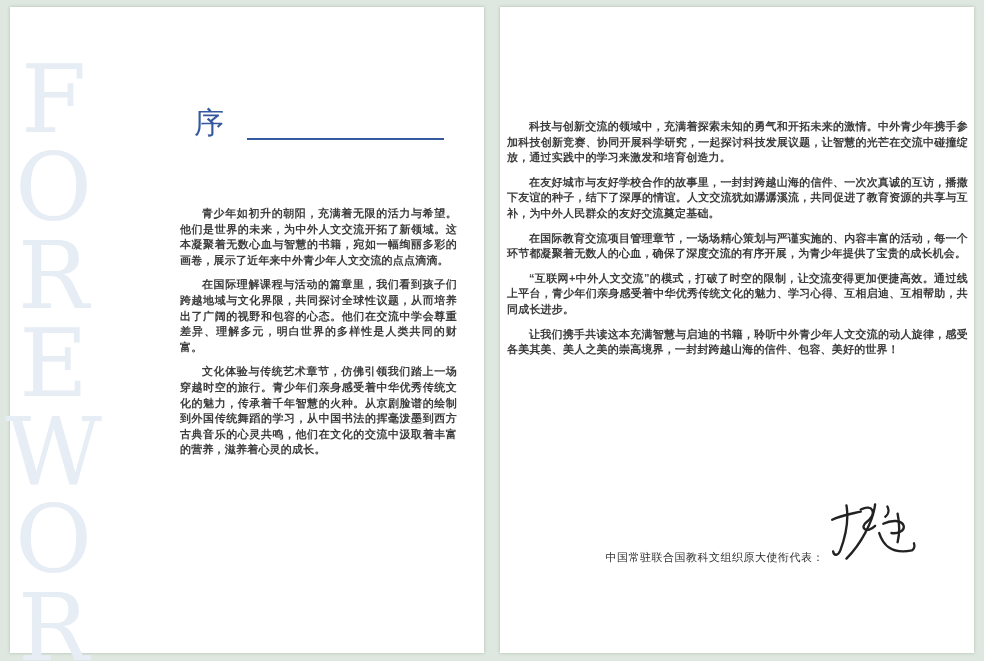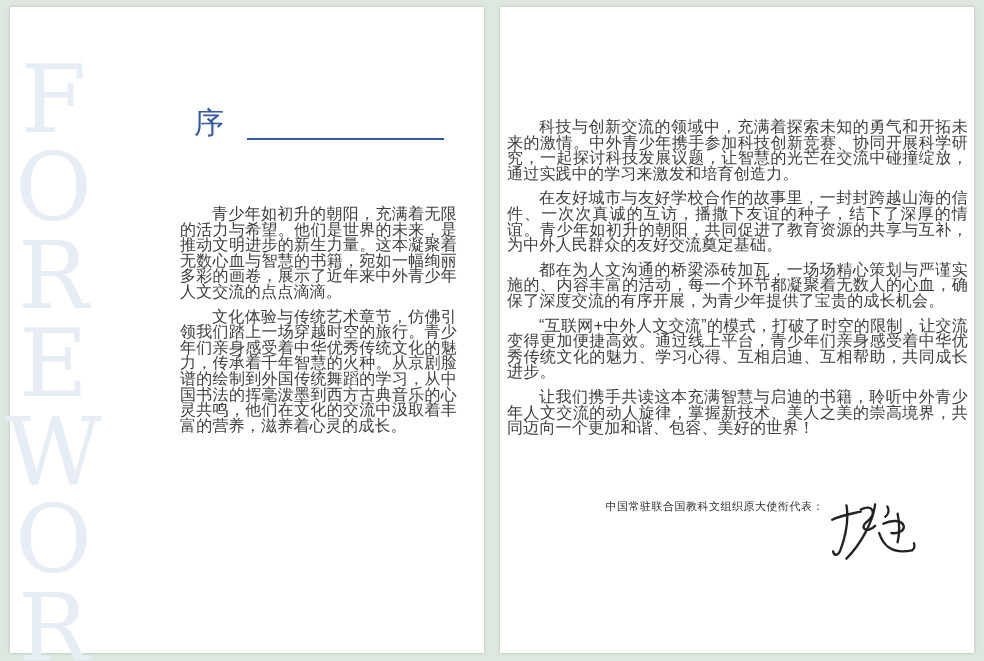--- a/index.html
+++ b/index.html
@@ -30,55 +30,56 @@
   .preface-title{
     position:absolute;left:184px;top:96px;
     font-family:"DejaVu Serif","Liberation Serif",serif;
     font-size:30px;font-weight:500;color:#35599f;letter-spacing:2px;
   }
   .title-rule{
     position:absolute;left:237px;top:131px;
     width:197px;height:2px;background:#35599f;
   }
 
-  .body-text{font-size:16px;line-height:15.6px;color:#3d3d3d;letter-spacing:0.2px;}
+  .body-text{font-size:11px;line-height:15.6px;color:#3d3d3d;letter-spacing:0.2px;font-weight:bold;}
   .body-text p{margin:0 0 9px;text-indent:2em;text-align:justify;}
   .left-body{position:absolute;left:170px;top:199px;width:277px;}
   .right-body{position:absolute;left:7px;top:112px;width:461px;}
 
   .sig-row{
     position:absolute;left:0;top:492px;width:474px;box-sizing:border-box;
-    display:flex;justify-content:flex-end;align-items:flex-start;padding-right:58px;
+    display:flex;justify-content:flex-end;align-items:flex-end;padding-right:58px;
   }
   .sig-label{font-size:11px;color:#2e2e2e;letter-spacing:0.5px;white-space:nowrap;}
   .signature-svg{width:90px;height:66px;margin-left:2px;flex:0 0 auto;}
   .signature-svg path{fill:none;stroke:#222;stroke-width:2.3;stroke-linecap:round;stroke-linejoin:round;}
 </style>
 </head>
 <body>
 
 <div class="spread">
 
   <div class="page page-left">
     <div class="foreword">FOREWORD</div>
     <div class="preface-title">序</div>
     <div class="title-rule"></div>
     <div class="body-text left-body">
-      <p>青少年如初升的朝阳，充满着无限的活力与希望。他们是世界的未来，是推动文明进步的新生力量。这本凝聚着无数心血与智慧的书籍，宛如一幅绚丽多彩的画卷，展示了近年来中外青少年人文交流的点点滴滴。</p>
+      <p>青少年如初升的朝阳，充满着无限的活力与希望。他们是世界的未来，为中外人文交流开拓了新领域。这本凝聚着无数心血与智慧的书籍，宛如一幅绚丽多彩的画卷，展示了近年来中外青少年人文交流的点点滴滴。</p>
+      <p>在国际理解课程与活动的篇章里，我们看到孩子们跨越地域与文化界限，共同探讨全球性议题，从而培养出了广阔的视野和包容的心态。他们在交流中学会尊重差异、理解多元，明白世界的多样性是人类共同的财富。</p>
       <p>文化体验与传统艺术章节，仿佛引领我们踏上一场穿越时空的旅行。青少年们亲身感受着中华优秀传统文化的魅力，传承着千年智慧的火种。从京剧脸谱的绘制到外国传统舞蹈的学习，从中国书法的挥毫泼墨到西方古典音乐的心灵共鸣，他们在文化的交流中汲取着丰富的营养，滋养着心灵的成长。</p>
     </div>
   </div>
 
   <div class="page page-right">
     <div class="body-text right-body">
       <p>科技与创新交流的领域中，充满着探索未知的勇气和开拓未来的激情。中外青少年携手参加科技创新竞赛、协同开展科学研究，一起探讨科技发展议题，让智慧的光芒在交流中碰撞绽放，通过实践中的学习来激发和培育创造力。</p>
-      <p>在友好城市与友好学校合作的故事里，一封封跨越山海的信件、一次次真诚的互访，播撒下友谊的种子，结下了深厚的情谊。青少年如初升的朝阳，共同促进了教育资源的共享与互补，为中外人民群众的友好交流奠定基础。</p>
-      <p>都在为人文沟通的桥梁添砖加瓦，一场场精心策划与严谨实施的、内容丰富的活动，每一个环节都凝聚着无数人的心血，确保了深度交流的有序开展，为青少年提供了宝贵的成长机会。</p>
+      <p>在友好城市与友好学校合作的故事里，一封封跨越山海的信件、一次次真诚的互访，播撒下友谊的种子，结下了深厚的情谊。人文交流犹如潺潺溪流，共同促进了教育资源的共享与互补，为中外人民群众的友好交流奠定基础。</p>
+      <p>在国际教育交流项目管理章节，一场场精心策划与严谨实施的、内容丰富的活动，每一个环节都凝聚着无数人的心血，确保了深度交流的有序开展，为青少年提供了宝贵的成长机会。</p>
       <p>“互联网+中外人文交流”的模式，打破了时空的限制，让交流变得更加便捷高效。通过线上平台，青少年们亲身感受着中华优秀传统文化的魅力、学习心得、互相启迪、互相帮助，共同成长进步。</p>
-      <p>让我们携手共读这本充满智慧与启迪的书籍，聆听中外青少年人文交流的动人旋律，掌握新技术、美人之美的崇高境界，共同迈向一个更加和谐、包容、美好的世界！</p>
+      <p>让我们携手共读这本充满智慧与启迪的书籍，聆听中外青少年人文交流的动人旋律，感受各美其美、美人之美的崇高境界，一封封跨越山海的信件、包容、美好的世界！</p>
     </div>
 
     <div class="sig-row">
       <span class="sig-label">中国常驻联合国教科文组织原大使衔代表：</span>
 
       <svg class="signature-svg" viewBox="0 0 88 64" aria-label="杨进">
         <path d="M20 6 C22 18 20 34 14 50 C12 55 8 56 7 51"></path>
         <path d="M6 20 C14 16 26 14 34 12"></path>
         <path d="M34 10 C46 4 50 14 40 22 C32 28 40 34 48 26"></path>
         <path d="M48 5 C46 22 34 44 20 58"></path>

